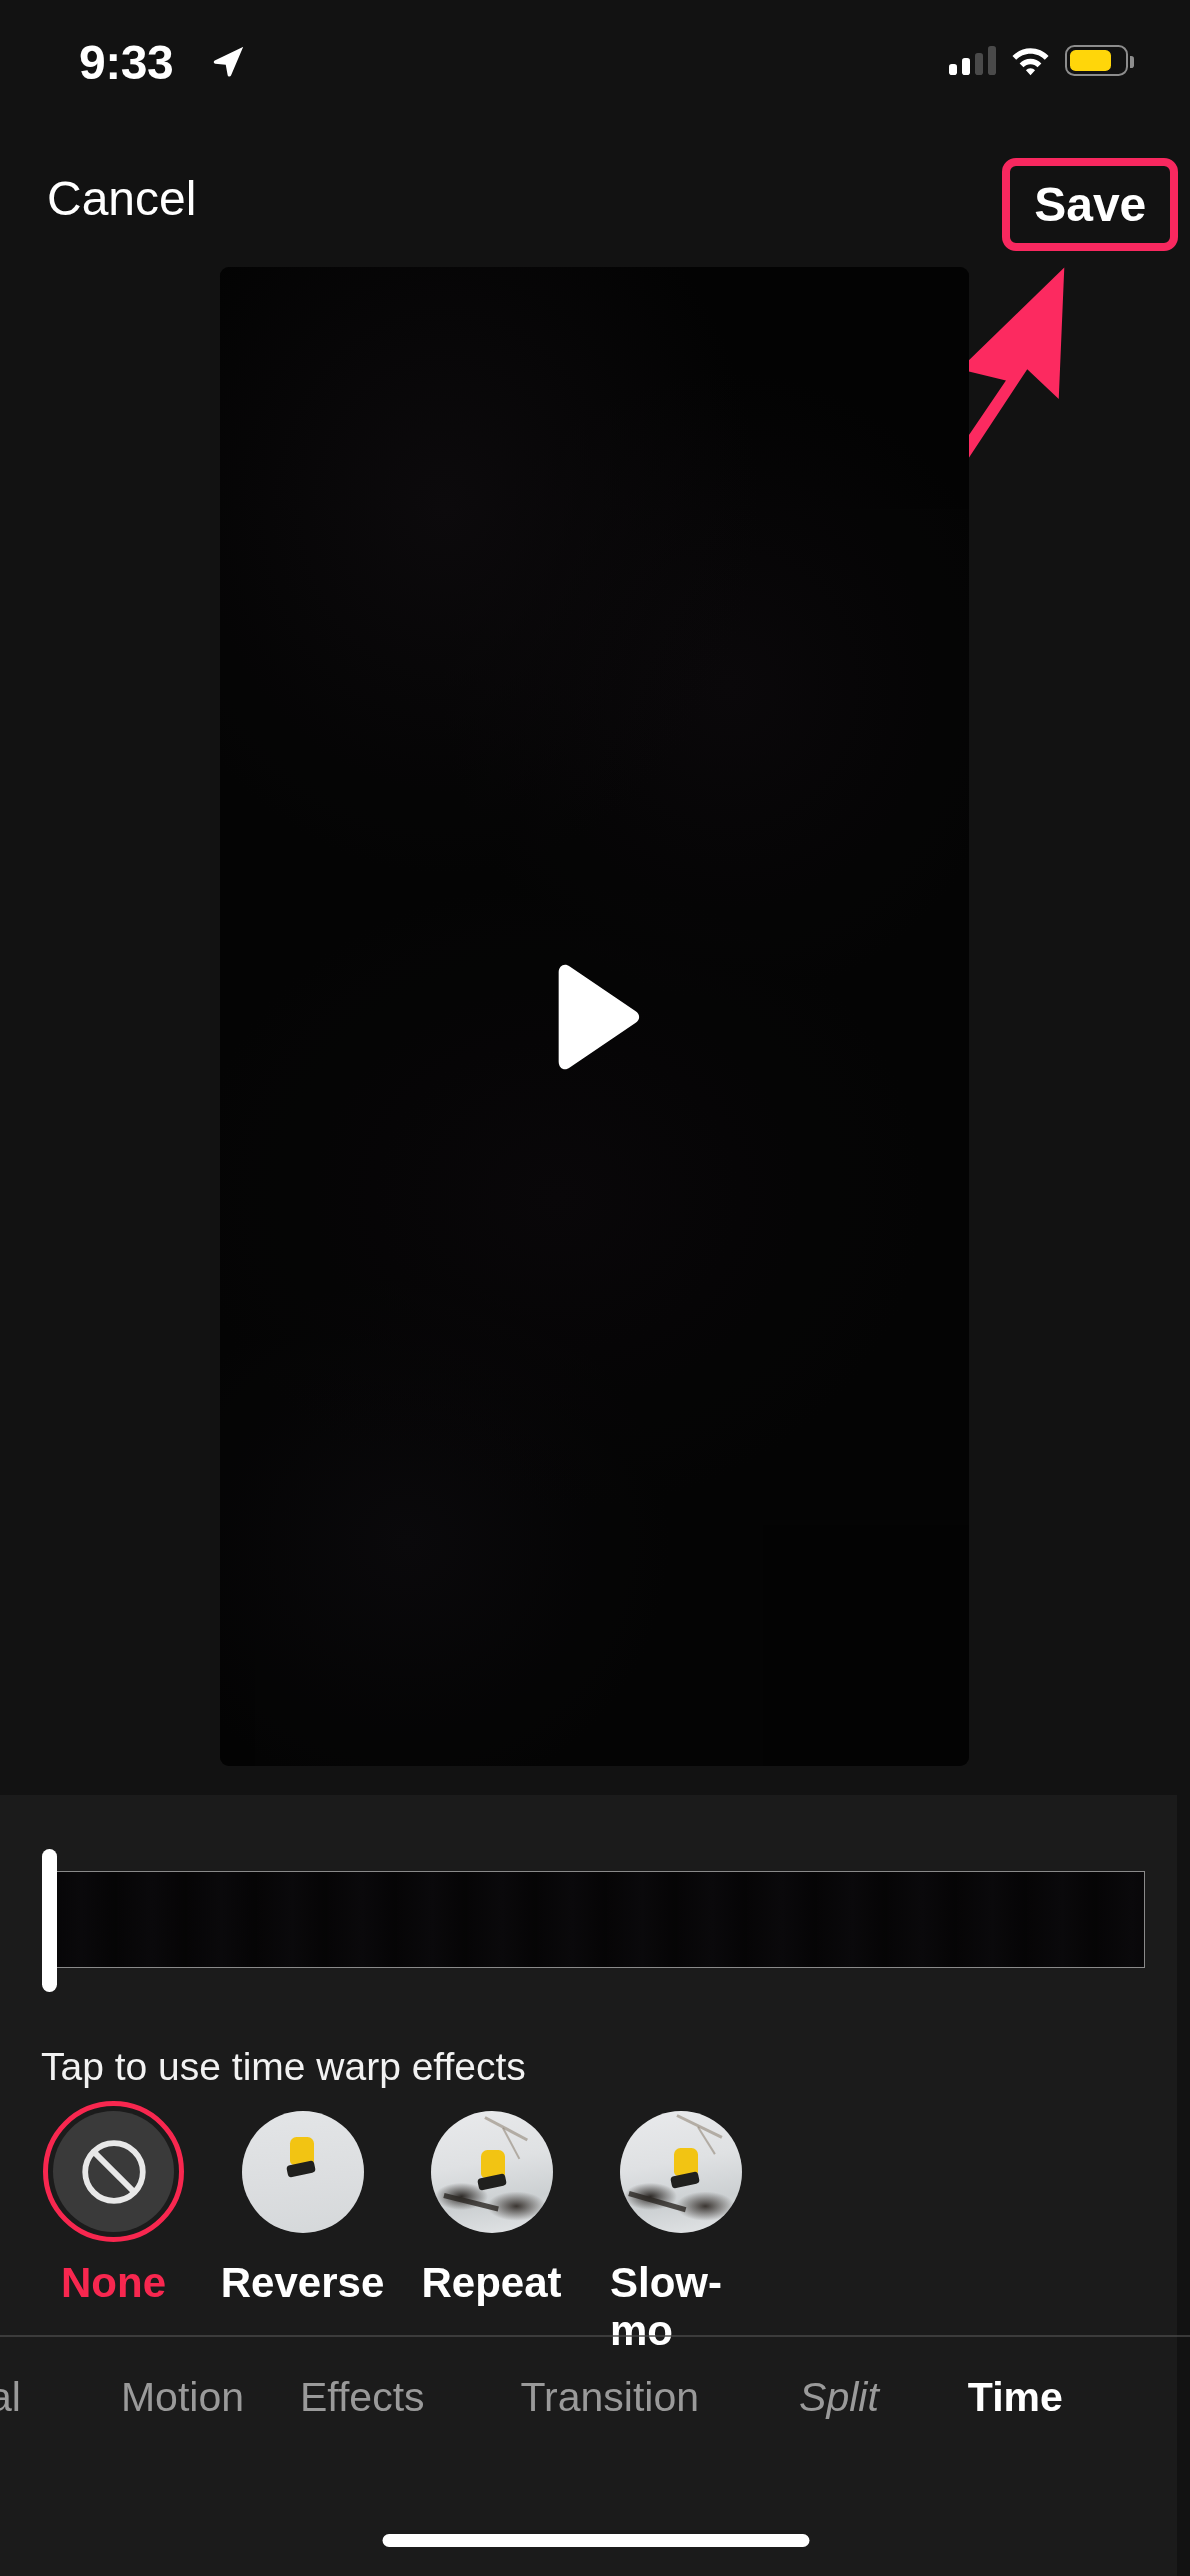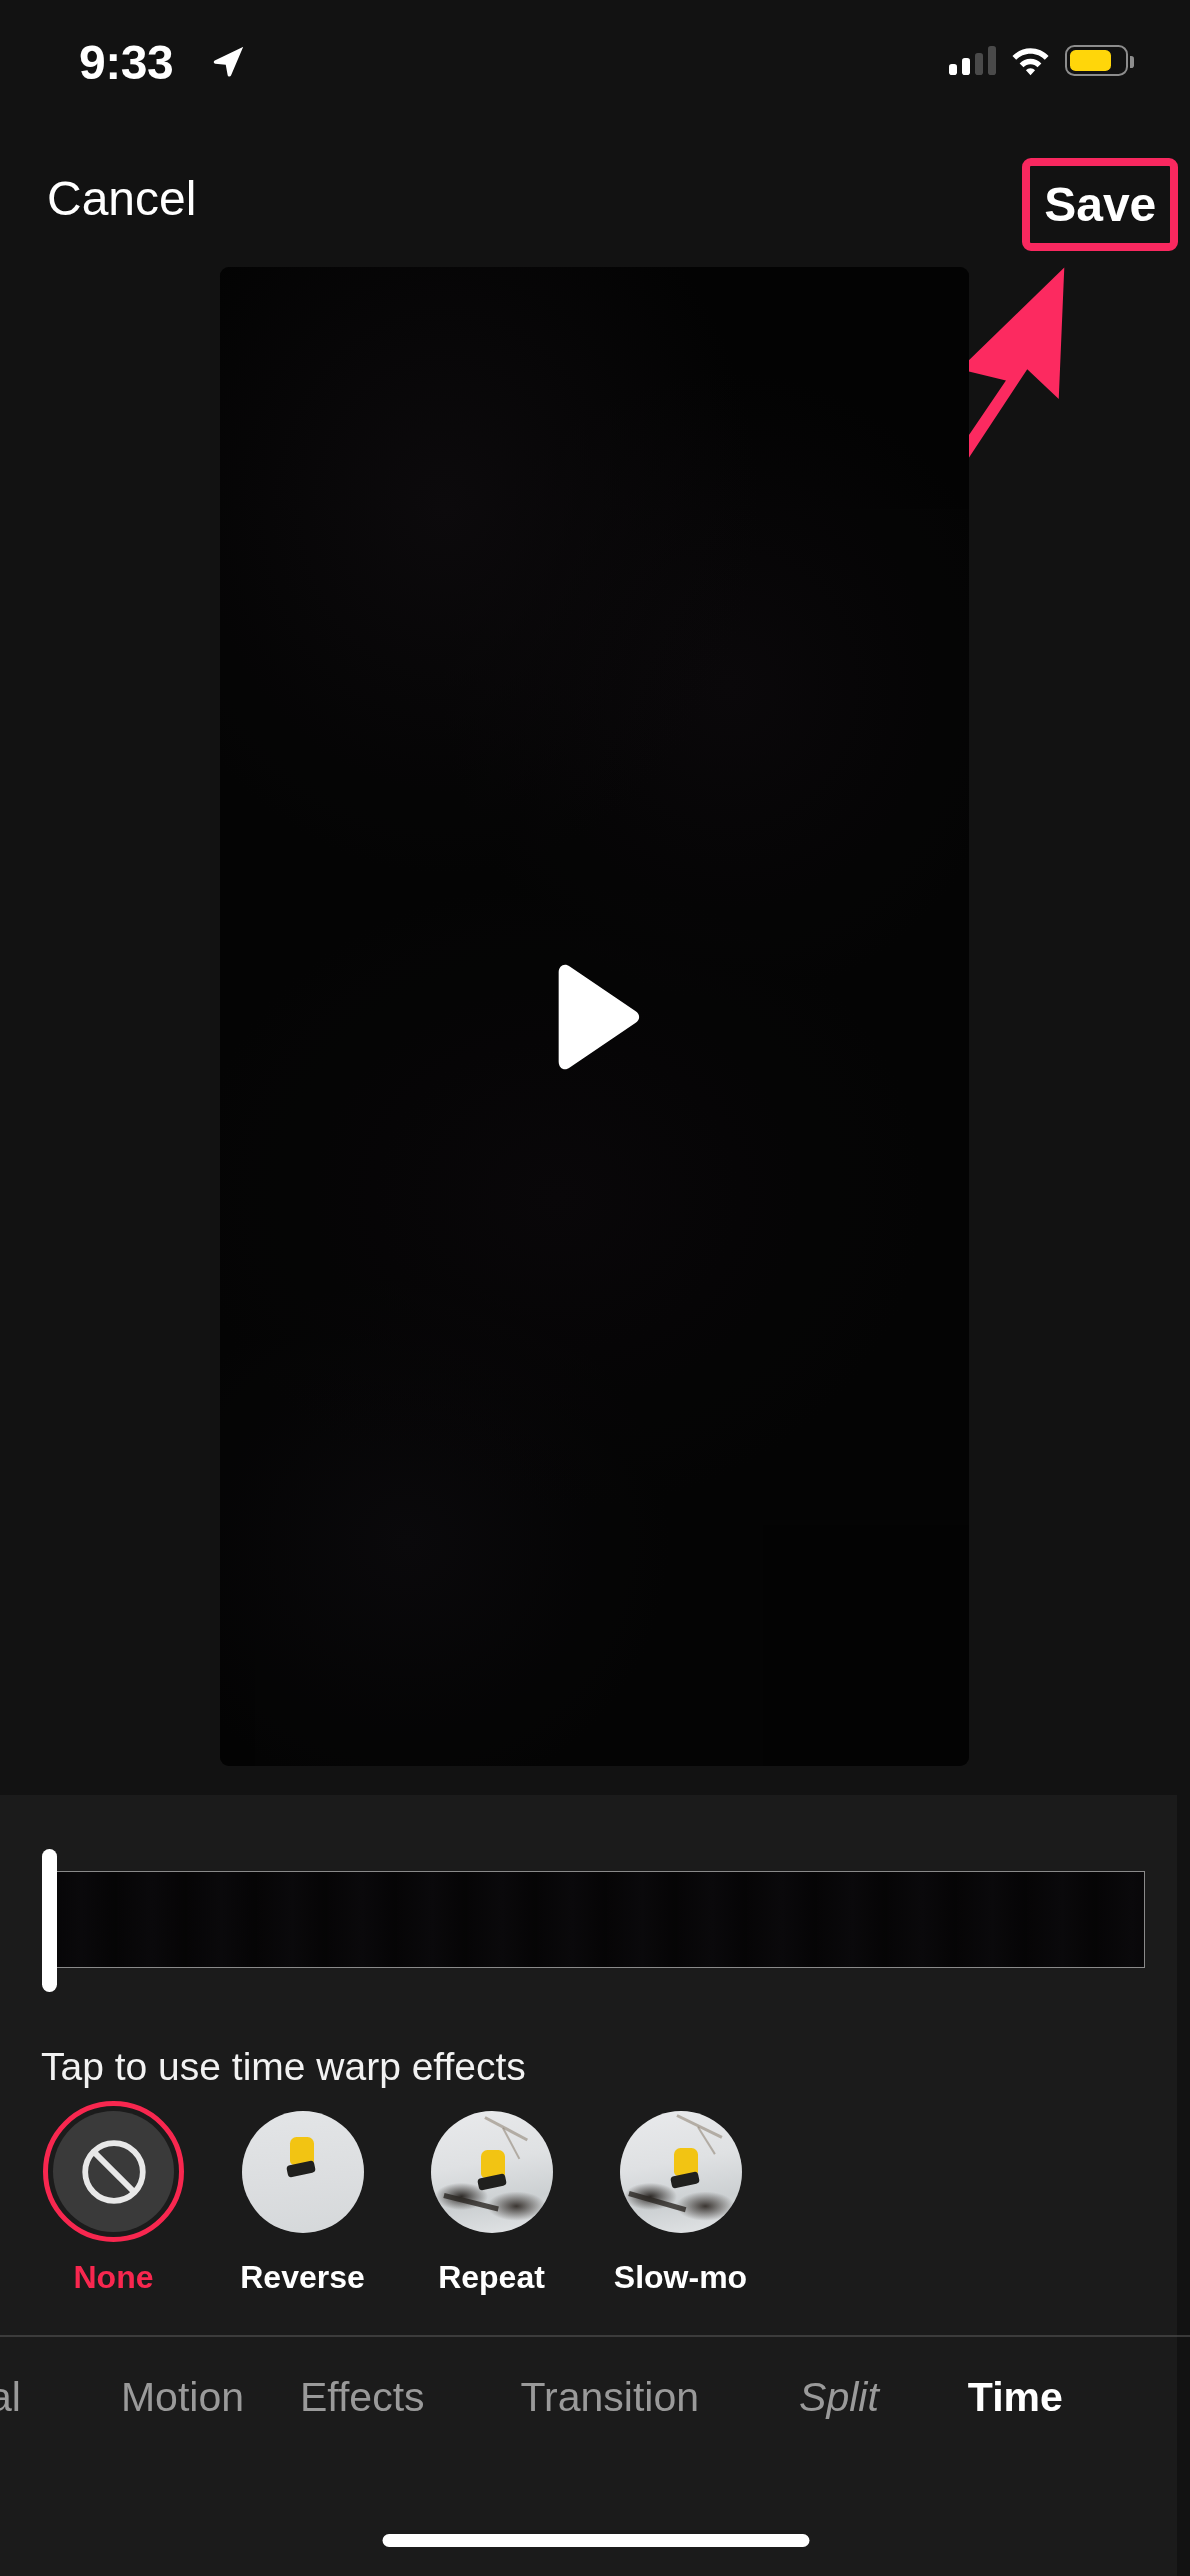--- a/index.html
+++ b/index.html
@@ -61,23 +61,23 @@
     position:absolute; top:158px; left:4px;
     width:1191px; height:102px;
   }
   #cancel-button {
     position:absolute; left:43px; top:13px;
     font-size:48px; color:#ffffff; font-weight:400;
     letter-spacing:0px;
   }
   #save-wrap {
     position:absolute; right:16.7px; top:0px;
-    padding:11px 14px;
+    padding:11px 24px;
     border:8.3px solid #F8285F;
-    border-radius:9px;
+    border-radius:14px;
   }
   #save-button {
     font-size:48px; color:#ffffff; font-weight:600;
   }
 
   
   #annotation-arrow {
     position:absolute; left:816px; top:260px;
     width:278px; height:389px;
     pointer-events:none;
@@ -165,21 +165,21 @@
   }
   .effect-thumb {
     width:122px; height:122px; border-radius:50%;
     overflow:hidden; position:relative;
     background:#3A3A3A;
     display:flex; align-items:center; justify-content:center;
   }
   .effect-item.selected .effect-thumb { width:121px; height:121px; }
   .effect-label {
     margin-top:16.7px;
-    font-size:32px; font-weight:700; color:#ffffff;
+    font-size:42px; font-weight:700; color:#ffffff;
   }
   .effect-item.selected .effect-label { color:#F8274F; }
   #none-glyph { width:72px; height:72px; }
 
   
   .snow {
     position:absolute; inset:0;
     background:
       radial-gradient(ellipse 40% 20% at 70% 78%, #3b3632 0%, transparent 60%),
       radial-gradient(ellipse 35% 18% at 25% 70%, #2e2a27 0%, transparent 62%),

